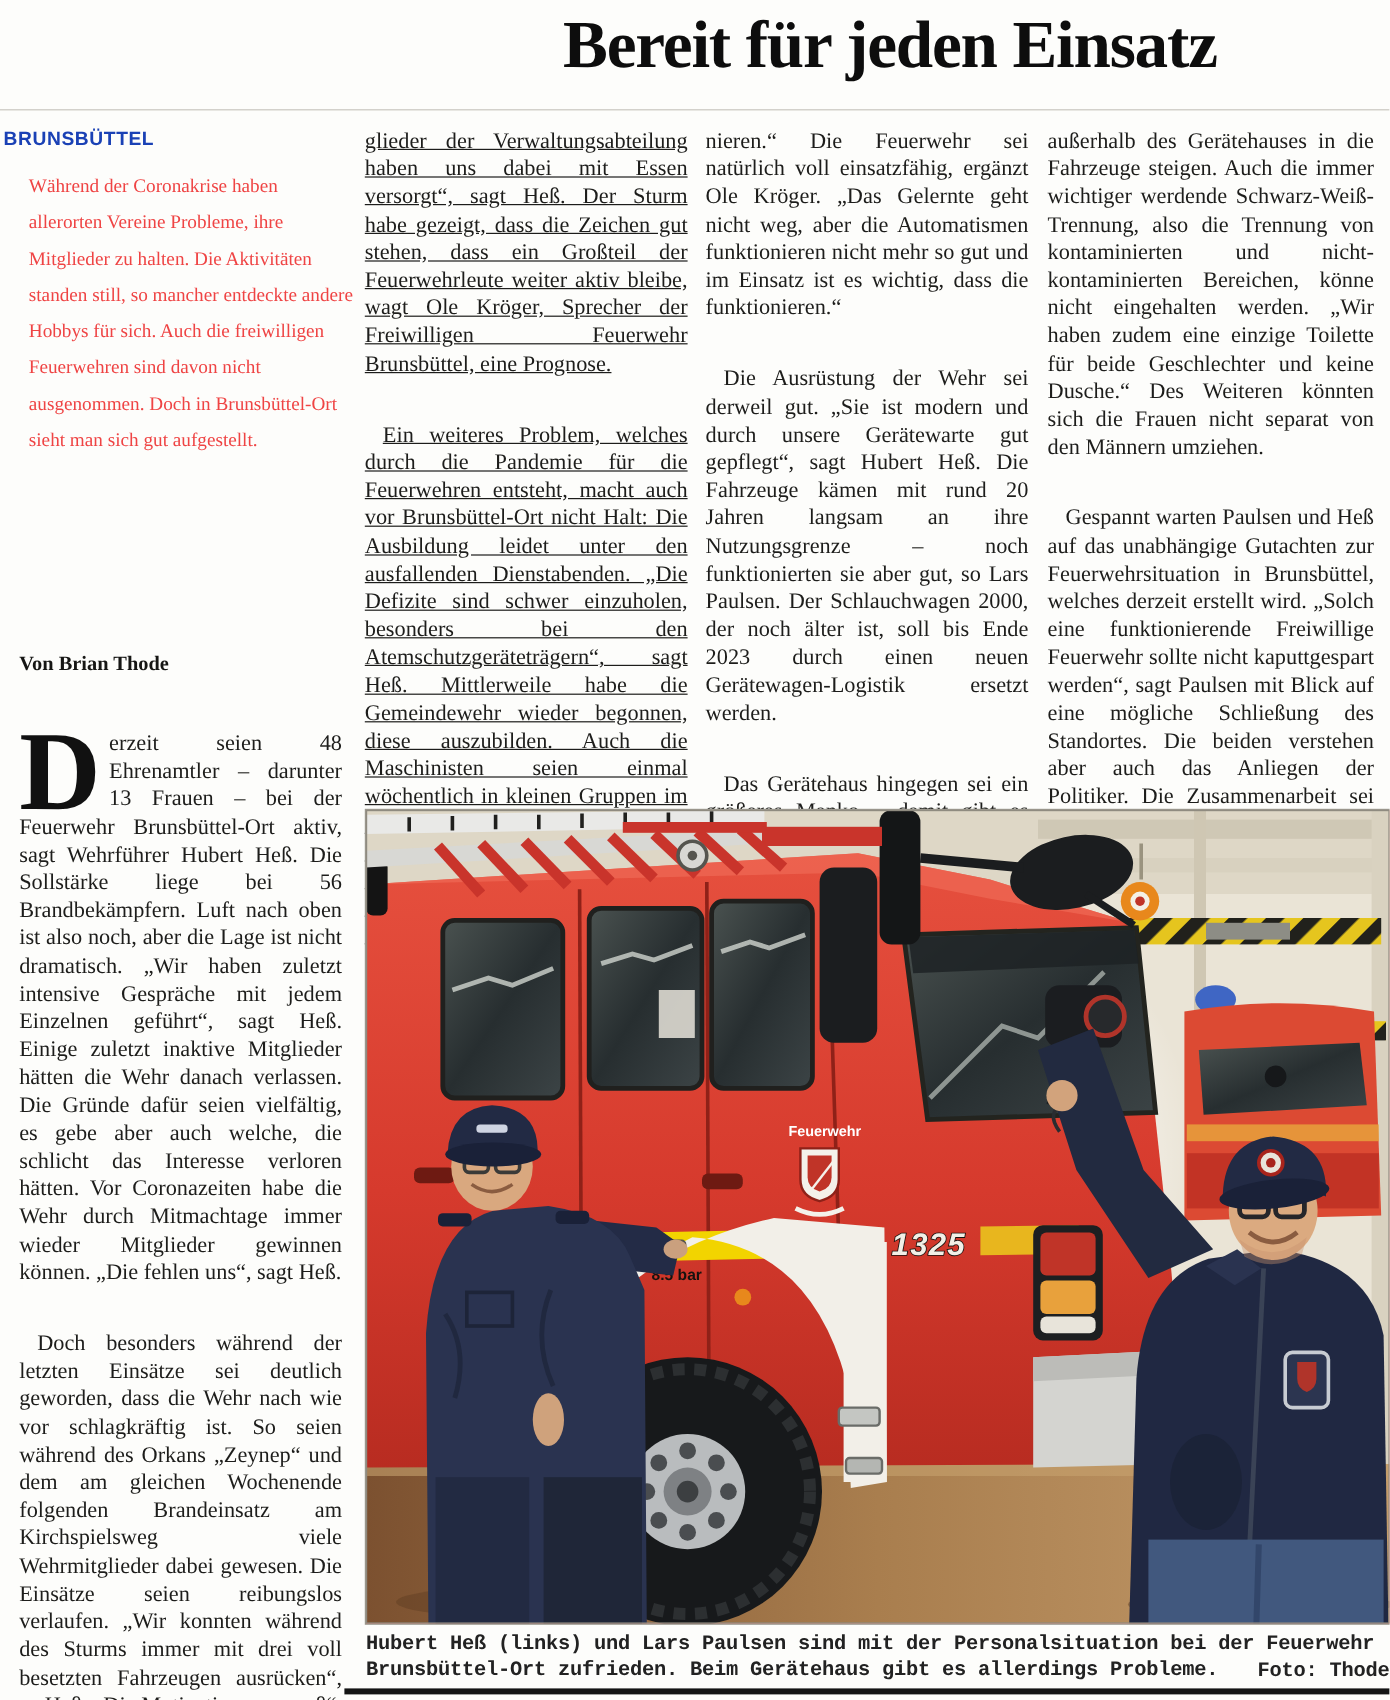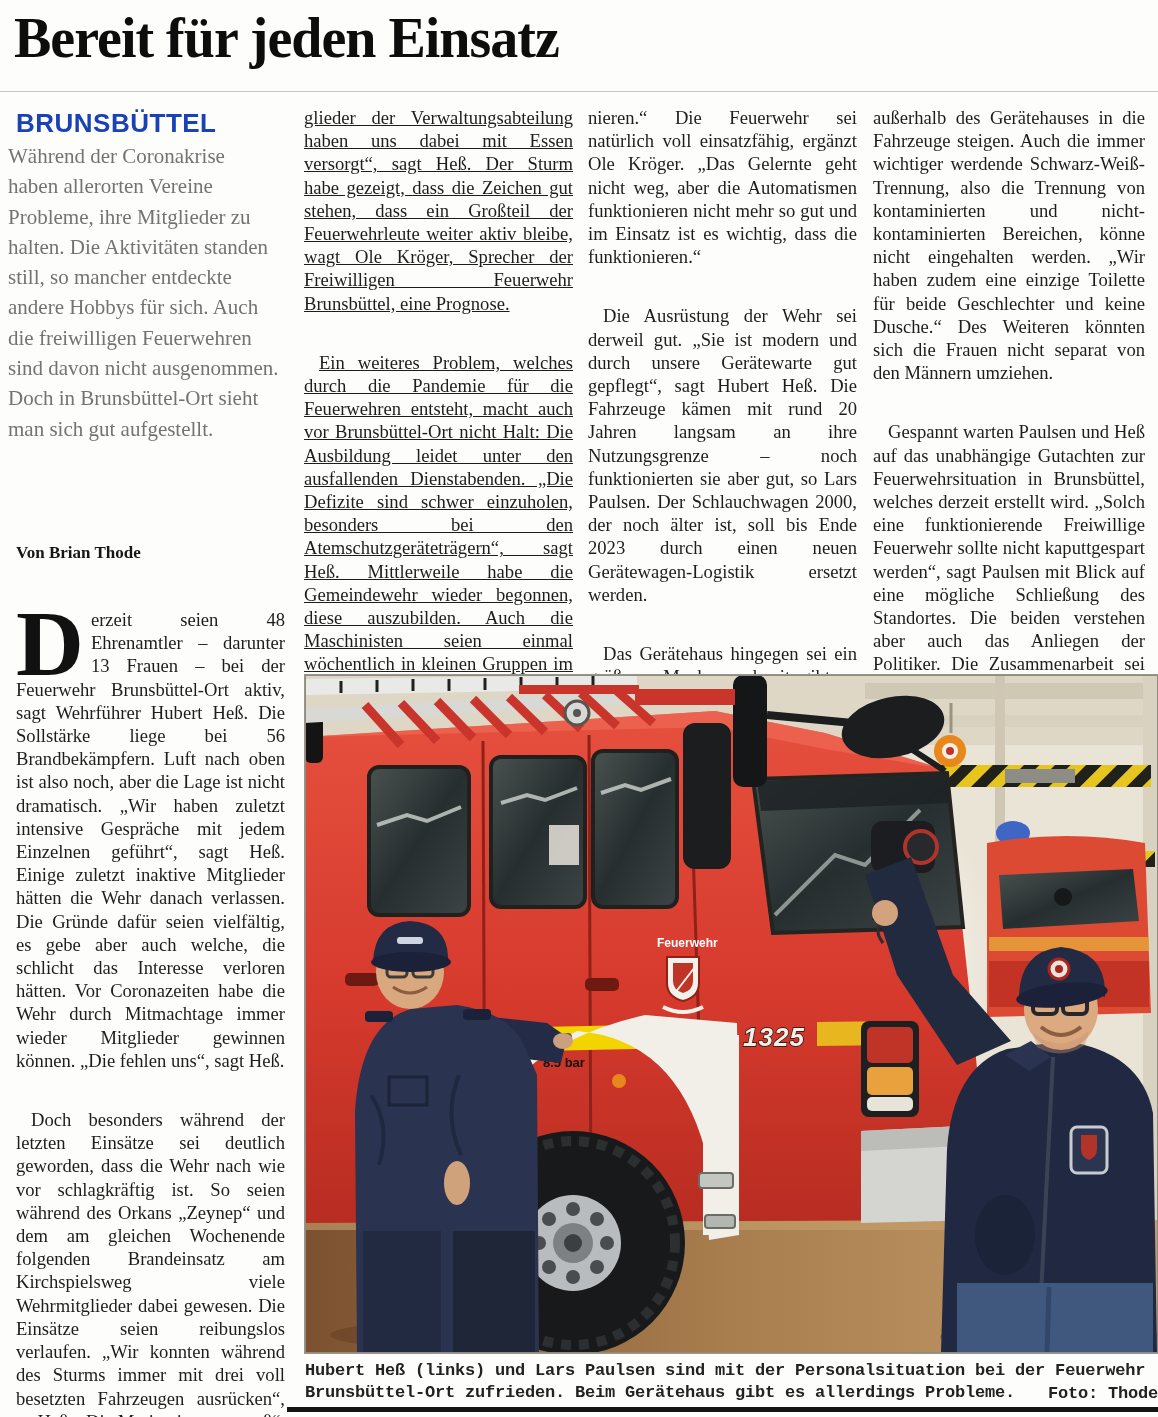--- a/index.html
+++ b/index.html
@@ -7,30 +7,31 @@
     width:1158px;height:1417px;position:relative;overflow:hidden;
     background:#fdfdfb;
     font-family:"Liberation Serif",serif;
     color:#1c1c1a;
   }
   .abs{position:absolute;}
   .headline{
     left:14px;top:6px;width:1000px;
     font-size:56px;font-weight:bold;letter-spacing:-1px;color:#0d0d0d;
     font-family:"Liberation Serif",serif;
+    text-align:right;
   }
   .headline-rule{left:0;top:91px;width:1158px;height:1px;background:#c9c6bf;}
   .kicker{
-    left:16px;top:108px;
+    left:3px;top:108px;
     font-family:"Liberation Sans",sans-serif;
-    font-weight:bold;font-size:26px;letter-spacing:0.5px;color:#1a41b5;
+    font-weight:bold;font-size:16px;letter-spacing:0.5px;color:#1a41b5;
   }
   .lead{
-    left:8px;top:141px;width:272px;
-    font-size:21px;line-height:30.3px;color:#737373;
+    left:24px;top:141px;width:272px;
+    font-size:16px;line-height:30.3px;color:#ef4444;
   }
   .byline{
     left:16px;top:543px;width:272px;
     font-size:17px;font-weight:bold;color:#161614;
   }
   .bodycol{
     width:269px;
     font-size:18.6px;line-height:23.2px;text-align:justify;color:#1d1d1b;
   }
   .bodycol p{margin:0;}

